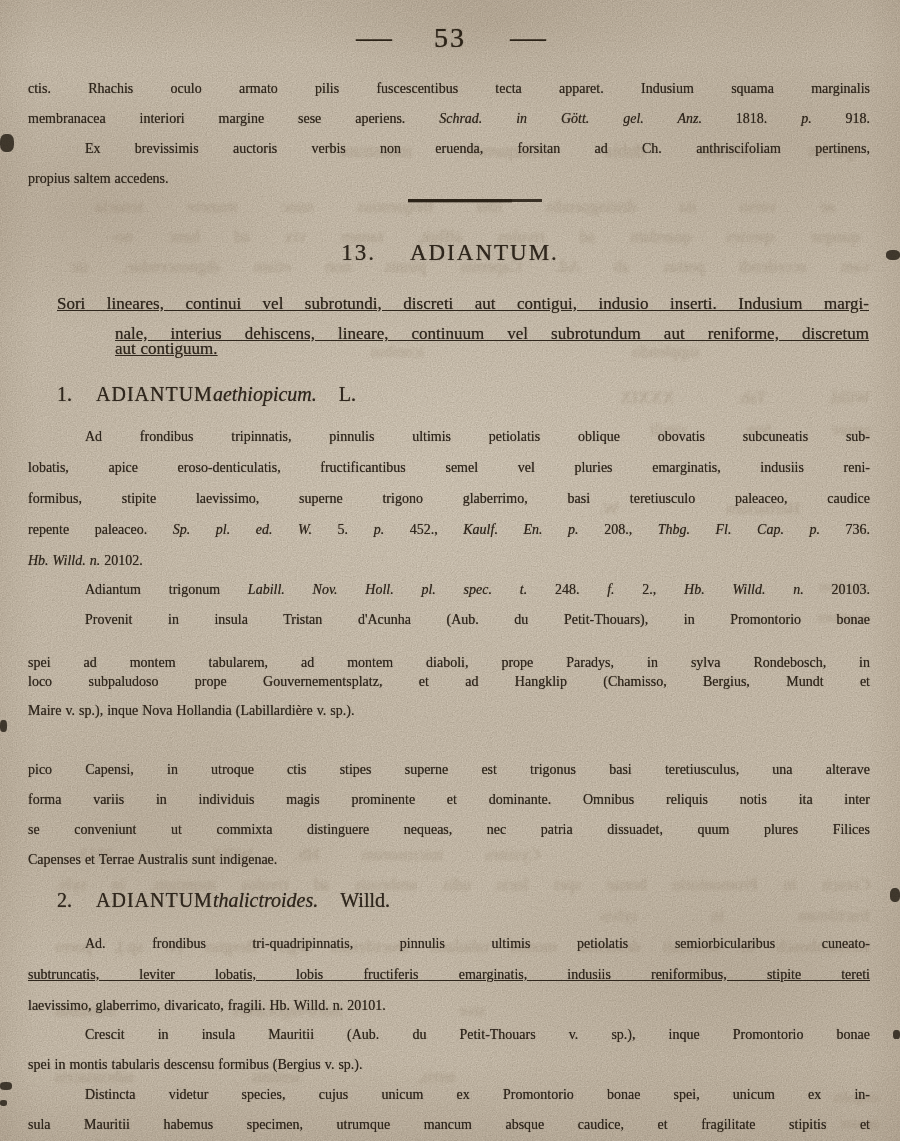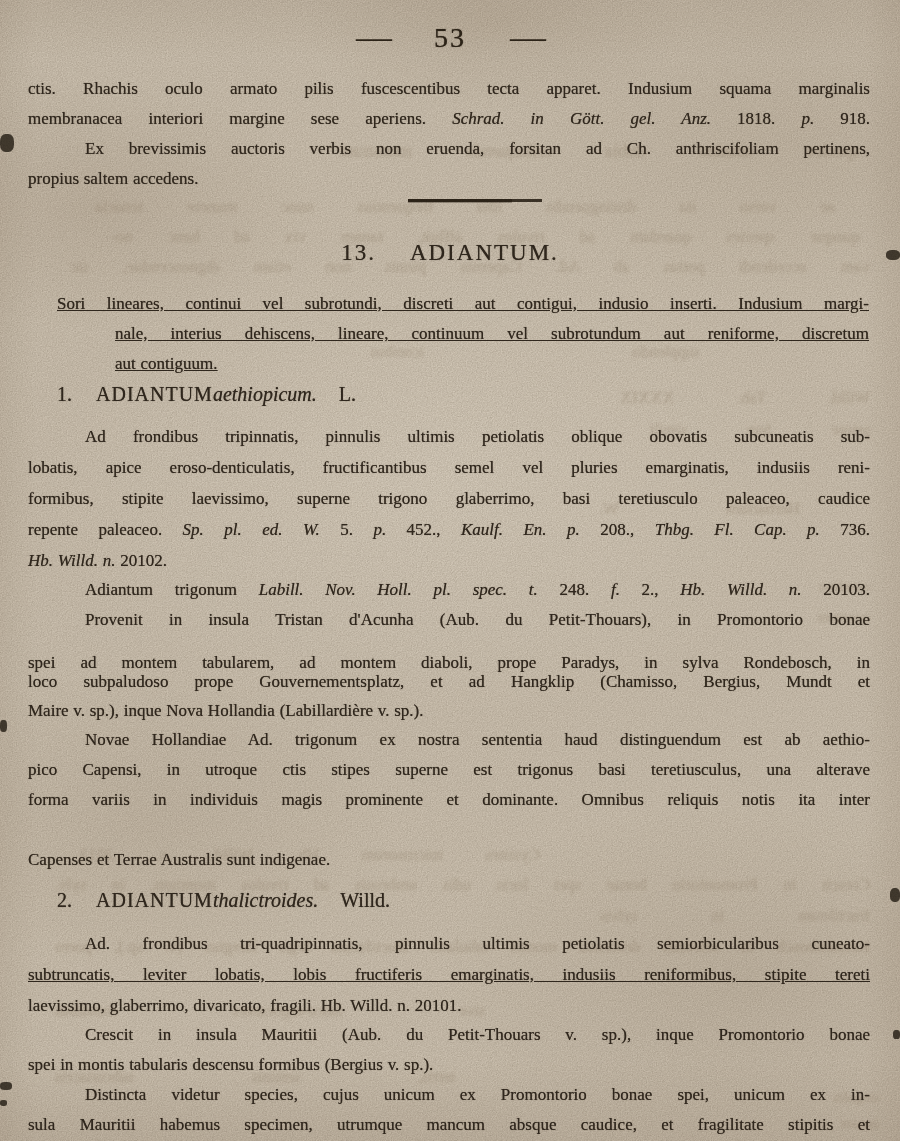--- a/index.html
+++ b/index.html
@@ -14,21 +14,21 @@
       radial-gradient(ellipse 520px 320px at 48% 42%, rgba(222,213,198,.45), transparent 75%),
       radial-gradient(ellipse 360px 220px at 16% 72%, rgba(146,128,106,.15), transparent 70%),
       radial-gradient(ellipse 430px 260px at 82% 86%, rgba(138,120,98,.17), transparent 70%),
       radial-gradient(ellipse 260px 120px at 55% 2%, rgba(150,132,110,.20), transparent 75%),
       linear-gradient(180deg, rgba(130,110,88,.12), rgba(130,110,88,0) 5%, rgba(130,110,88,0) 93%, rgba(130,110,88,.16)),
       linear-gradient(90deg, rgba(130,110,88,.10), rgba(130,110,88,0) 4%, rgba(130,110,88,0) 96%, rgba(130,110,88,.12));
   }
   
   #text-layer{position:absolute;inset:0;filter:blur(.3px);}
   .ln{
-    position:absolute;font-size:17px;line-height:26px;height:27px;
+    position:absolute;font-size:14px;line-height:26px;height:27px;
     text-shadow:0 0 .7px rgba(48,38,26,.75);
     word-spacing:.5px;
   }
   .ln.j{text-align:justify;text-align-last:justify;}
   .ln.small{font-size:17px;text-decoration:underline;}
   .it{font-style:italic;}
   
   .page-header{
     position:absolute;top:18px;left:0;width:100%;height:40px;
     display:flex;justify-content:center;align-items:center;gap:44px;
@@ -113,34 +113,34 @@
     <span class="num">2.</span><span class="genus">ADIANTUM</span><span class="species">thalictroides.</span><span class="author">Willd.</span>
   </div>
 
   <div id="text-layer">
       <div class="ln j" style="top: 76px; left: 28px; width: 842px;"><span>ctis.  Rhachis oculo armato pilis fuscescentibus tecta apparet.  Indusium squama marginalis</span></div>
       <div class="ln j" style="top: 106px; left: 28px; width: 842px;"><span>membranacea interiori margine sese aperiens.  </span><span class="it">Schrad. in Gött. gel. Anz.</span><span> 1818. </span><span class="it">p.</span><span> 918.</span></div>
       <div class="ln j" style="top: 136px; left: 85px; width: 785px;"><span>Ex brevissimis auctoris verbis non eruenda, forsitan ad Ch. anthriscifoliam pertinens,</span></div>
       <div class="ln" style="top: 166px; left: 28px; width: 842px;"><span>propius saltem accedens.</span></div>
       <div class="ln j small" style="top: 291px; left: 57px; width: 812px;"><span>Sori lineares, continui vel subrotundi, discreti aut contigui, indusio inserti.  Indusium margi-</span></div>
       <div class="ln j small" style="top: 321px; left: 115px; width: 754px;"><span>nale, interius dehiscens, lineare, continuum vel subrotundum aut reniforme, discretum</span></div>
-      <div class="ln small" style="top: 351px; left: 115px; width: 754px;"><span>aut contiguum.</span></div>
+      <div class="ln small" style="top: 336px; left: 115px; width: 754px;"><span>aut contiguum.</span></div>
       <div class="ln j" style="top: 424px; left: 85px; width: 785px;"><span>Ad frondibus tripinnatis, pinnulis ultimis petiolatis oblique obovatis subcuneatis sub-</span></div>
       <div class="ln j" style="top: 455px; left: 28px; width: 842px;"><span>lobatis, apice eroso-denticulatis, fructificantibus semel vel pluries emarginatis, indusiis reni-</span></div>
       <div class="ln j" style="top: 486px; left: 28px; width: 842px;"><span>formibus, stipite laevissimo, superne trigono glaberrimo, basi teretiusculo paleaceo, caudice</span></div>
       <div class="ln j" style="top: 517px; left: 28px; width: 842px;"><span>repente paleaceo.  </span><span class="it">Sp. pl. ed. W.</span><span> 5. </span><span class="it">p.</span><span> 452., </span><span class="it">Kaulf. En. p.</span><span> 208., </span><span class="it">Thbg. Fl. Cap. p.</span><span> 736.</span></div>
       <div class="ln" style="top: 548px; left: 28px; width: 842px;"><span class="it">Hb. Willd. n.</span><span> 20102.</span></div>
       <div class="ln j" style="top: 577px; left: 85px; width: 785px;"><span>Adiantum trigonum </span><span class="it">Labill. Nov. Holl. pl. spec. t.</span><span> 248. </span><span class="it">f.</span><span> 2., </span><span class="it">Hb. Willd. n.</span><span> 20103.</span></div>
       <div class="ln j" style="top: 607px; left: 85px; width: 785px;"><span>Provenit in insula Tristan d'Acunha (Aub. du Petit-Thouars), in Promontorio bonae</span></div>
       <div class="ln j" style="top: 638px; left: 28px; width: 842px; margin-top: 12px;"><span>spei ad montem tabularem, ad montem diaboli, prope Paradys, in sylva Rondebosch, in</span></div>
       <div class="ln j" style="top: 669px; left: 28px; width: 842px;"><span>loco subpaludoso prope Gouvernementsplatz, et ad Hangklip (Chamisso, Bergius, Mundt et</span></div>
       <div class="ln" style="top: 698px; left: 28px; width: 842px;"><span>Maire v. sp.), inque Nova Hollandia (Labillardière v. sp.).</span></div>
-      <div class="ln j" style="top: 727px; left: 85px; width: 785px;"><span>Novae Hollandiae Ad. trigonum ex nostra sententia haud distinguendum est ab aethio-</span></div>
       <div class="ln j" style="top: 757px; left: 28px; width: 842px;"><span>pico Capensi, in utroque ctis stipes superne est trigonus basi teretiusculus, una alterave</span></div>
       <div class="ln j" style="top: 787px; left: 28px; width: 842px;"><span>forma variis in individuis magis prominente et dominante.  Omnibus reliquis notis ita inter</span></div>
+      <div class="ln j" style="top: 817px; left: 28px; width: 842px;"><span>se conveniunt ut commixta distinguere nequeas, nec patria dissuadet, quum plures Filices</span></div>
       <div class="ln" style="top: 847px; left: 28px; width: 842px;"><span>Capenses et Terrae Australis sunt indigenae.</span></div>
       <div class="ln j" style="top: 931px; left: 85px; width: 785px;"><span>Ad. frondibus tri-quadripinnatis, pinnulis ultimis petiolatis semiorbicularibus cuneato-</span></div>
       <div class="ln j" style="top: 962px; left: 28px; width: 842px; text-decoration: underline;"><span>subtruncatis, leviter lobatis, lobis fructiferis emarginatis, indusiis reniformibus, stipite tereti</span></div>
       <div class="ln" style="top: 993px; left: 28px; width: 842px;"><span>laevissimo, glaberrimo, divaricato, fragili.  Hb. Willd. n. 20101.</span></div>
       <div class="ln j" style="top: 1022px; left: 85px; width: 785px;"><span>Crescit in insula Mauritii (Aub. du Petit-Thouars v. sp.), inque Promontorio bonae</span></div>
       <div class="ln" style="top: 1052px; left: 28px; width: 842px;"><span>spei in montis tabularis descensu formibus (Bergius v. sp.).</span></div>
       <div class="ln j" style="top: 1082px; left: 85px; width: 785px;"><span>Distincta videtur species, cujus unicum ex Promontorio bonae spei, unicum ex in-</span></div>
       <div class="ln j" style="top: 1112px; left: 28px; width: 842px;"><span>sula Mauritii habemus specimen, utrumque mancum absque caudice, et fragilitate stipitis et</span></div>
     </div>
 

